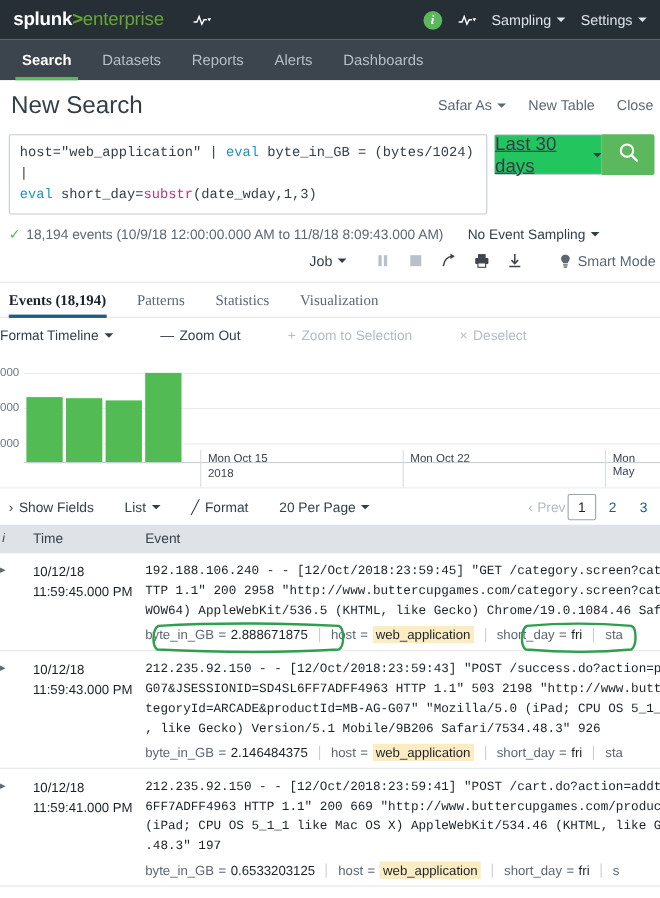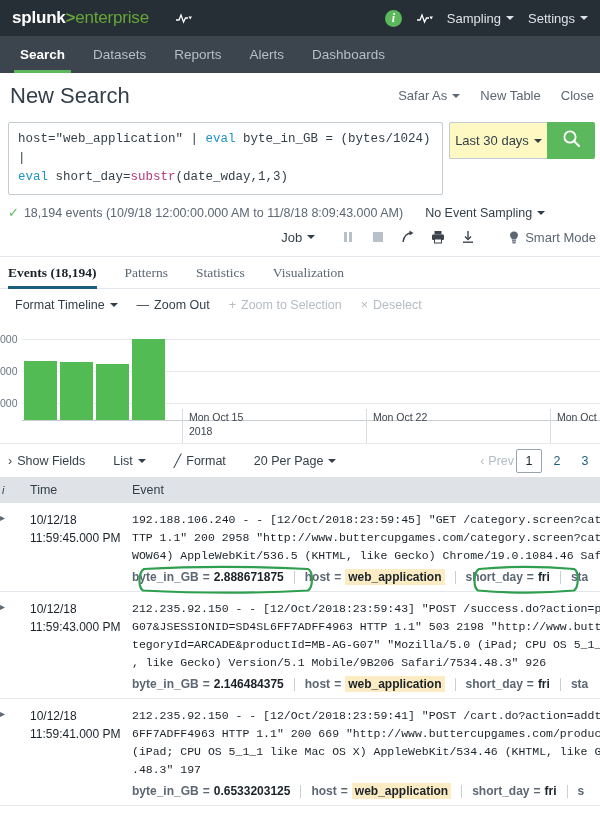--- a/index.html
+++ b/index.html
@@ -62,22 +62,22 @@
   .searchrow { display: flex; align-items: flex-start; padding: 4px 0 0 8px; }
   .searchbox {
     flex: 0 0 435px; min-height: 50px; border: 1px solid #c3cbd4; background: #ffffff;
     border-radius: 2px; padding: 7px 9px; font-family: "Liberation Mono", monospace;
     font-size: 12.5px; line-height: 19px; color: #333f48; word-break: break-word;
   }
   .k-eval { color: #1e93c6; }
   .k-func { color: #b5397f; }
   .timepick {
     margin-left: 6px; height: 37px; flex: 0 0 98px; border: 1px solid #c3cbd4;
-    border-right: none; background: #fef9c3; display: flex; align-items: center;
-    justify-content: center; font-size: 13px; color: #333f48; border-radius: 2px 0 0 2px;
+    border-right: none; background: #22c55e; display: flex; align-items: center;
+    justify-content: center; font-size: 17px; color: #333f48; border-radius: 2px 0 0 2px; text-decoration: underline;
   }
   .searchbtn {
     height: 37px; flex: 0 0 48px; background: #5cb85c; display: flex;
     align-items: center; justify-content: center; border-radius: 0 2px 2px 0;
   }
 
   
   .countrow { display: flex; align-items: center; padding: 10px 0 0 8px; gap: 22px; }
   .count-text { font-size: 12.5px; color: #5c6773; display: flex; align-items: center; }
   .check { color: #5cb85c; margin-right: 5px; font-size: 13px; }
@@ -101,21 +101,21 @@
     display: flex; align-items: center; padding: 0 14px 0 0; margin-right: 14px;
     font-size: 13.5px; color: #5c6773; position: relative; white-space: nowrap; font-family: Liberation Serif, serif;
   }
   .restab.active { color: #1a2228; font-weight: bold; }
   .restab.active::after {
     content: ""; position: absolute; left: 0; right: 14px; bottom: -1px;
     height: 3px; background: #1b5e7e;
   }
 
   
-  .tlrow { display: flex; align-items: center; height: 32px; padding-left: 15px; gap: 19px; }
+  .tlrow { display: flex; align-items: center; height: 32px; padding-left: 0; gap: 43px; }
   .tl-item { font-size: 12.5px; color: #333f48; display: flex; align-items: center; white-space: nowrap; }
   .tl-item.dim { color: #b4bcc4; }
   .tl-sym { margin-right: 5px; }
 
   
   .chartwrap { position: relative; height: 118px; margin-top: 4px; padding-left: 28px; }
   .y-lab {
     position: absolute; left: 0; font-size: 10.5px; color: #6a7580;
     font-family: "Liberation Sans", sans-serif;
   }
@@ -148,21 +148,21 @@
   .ev-chev { flex: 0 0 12px; color: #5c6773; font-size: 10px; padding-top: 1px; }
   .ev-time {
     flex: 0 0 120px; font-size: 12px; color: #1a2228; line-height: 18px;
     padding-left: 18px;
   }
   .ev-body { flex: 1 1 auto; min-width: 0; }
   .ev-raw {
     font-family: "Liberation Mono", monospace; font-size: 11.5px; line-height: 18px;
     color: #1a2228; white-space: nowrap; overflow: hidden;
   }
-  .ev-fields { display: flex; align-items: center; margin-top: 4px; white-space: nowrap; overflow: hidden; font-weight: bold; }
+  .ev-fields { display: flex; align-items: center; margin-top: 4px; white-space: nowrap; overflow: hidden; }
   .fld { font-size: 12px; color: #5c6773; display: flex; align-items: center; }
   .fld .fv { color: #1a2228; margin-left: 4px; }
   .fld .fv.hl { background: #fcecc4; padding: 1px 3px; color: #1a2228; }
   .fsep { width: 1px; height: 13px; background: #c9ced3; margin: 0 10px; flex: 0 0 1px; }
 
   
   .anno { position: absolute; pointer-events: none; }
   .anno svg { display: block; }
 </style>
 </head>
@@ -363,21 +363,21 @@
 
     <div class="x-ticks">
       <div class="x-tick" style="left:182px;">
         <span>Mon Oct 15</span>
         <span>2018</span>
       </div>
       <div class="x-tick" style="left:366px;">
         <span>Mon Oct 22</span>
       </div>
       <div class="x-tick" style="left:550px;">
-        <span>Mon Oct</span>
+        <span>Mon May</span>
       </div>
     </div>
   </div>
 
   <div class="listrow">
     <div class="lc-item" style="margin-left:4px;">
       <span class="tl-sym">›</span>
         <span>Show Fields</span>
     </div>
     <div class="lc-item">

